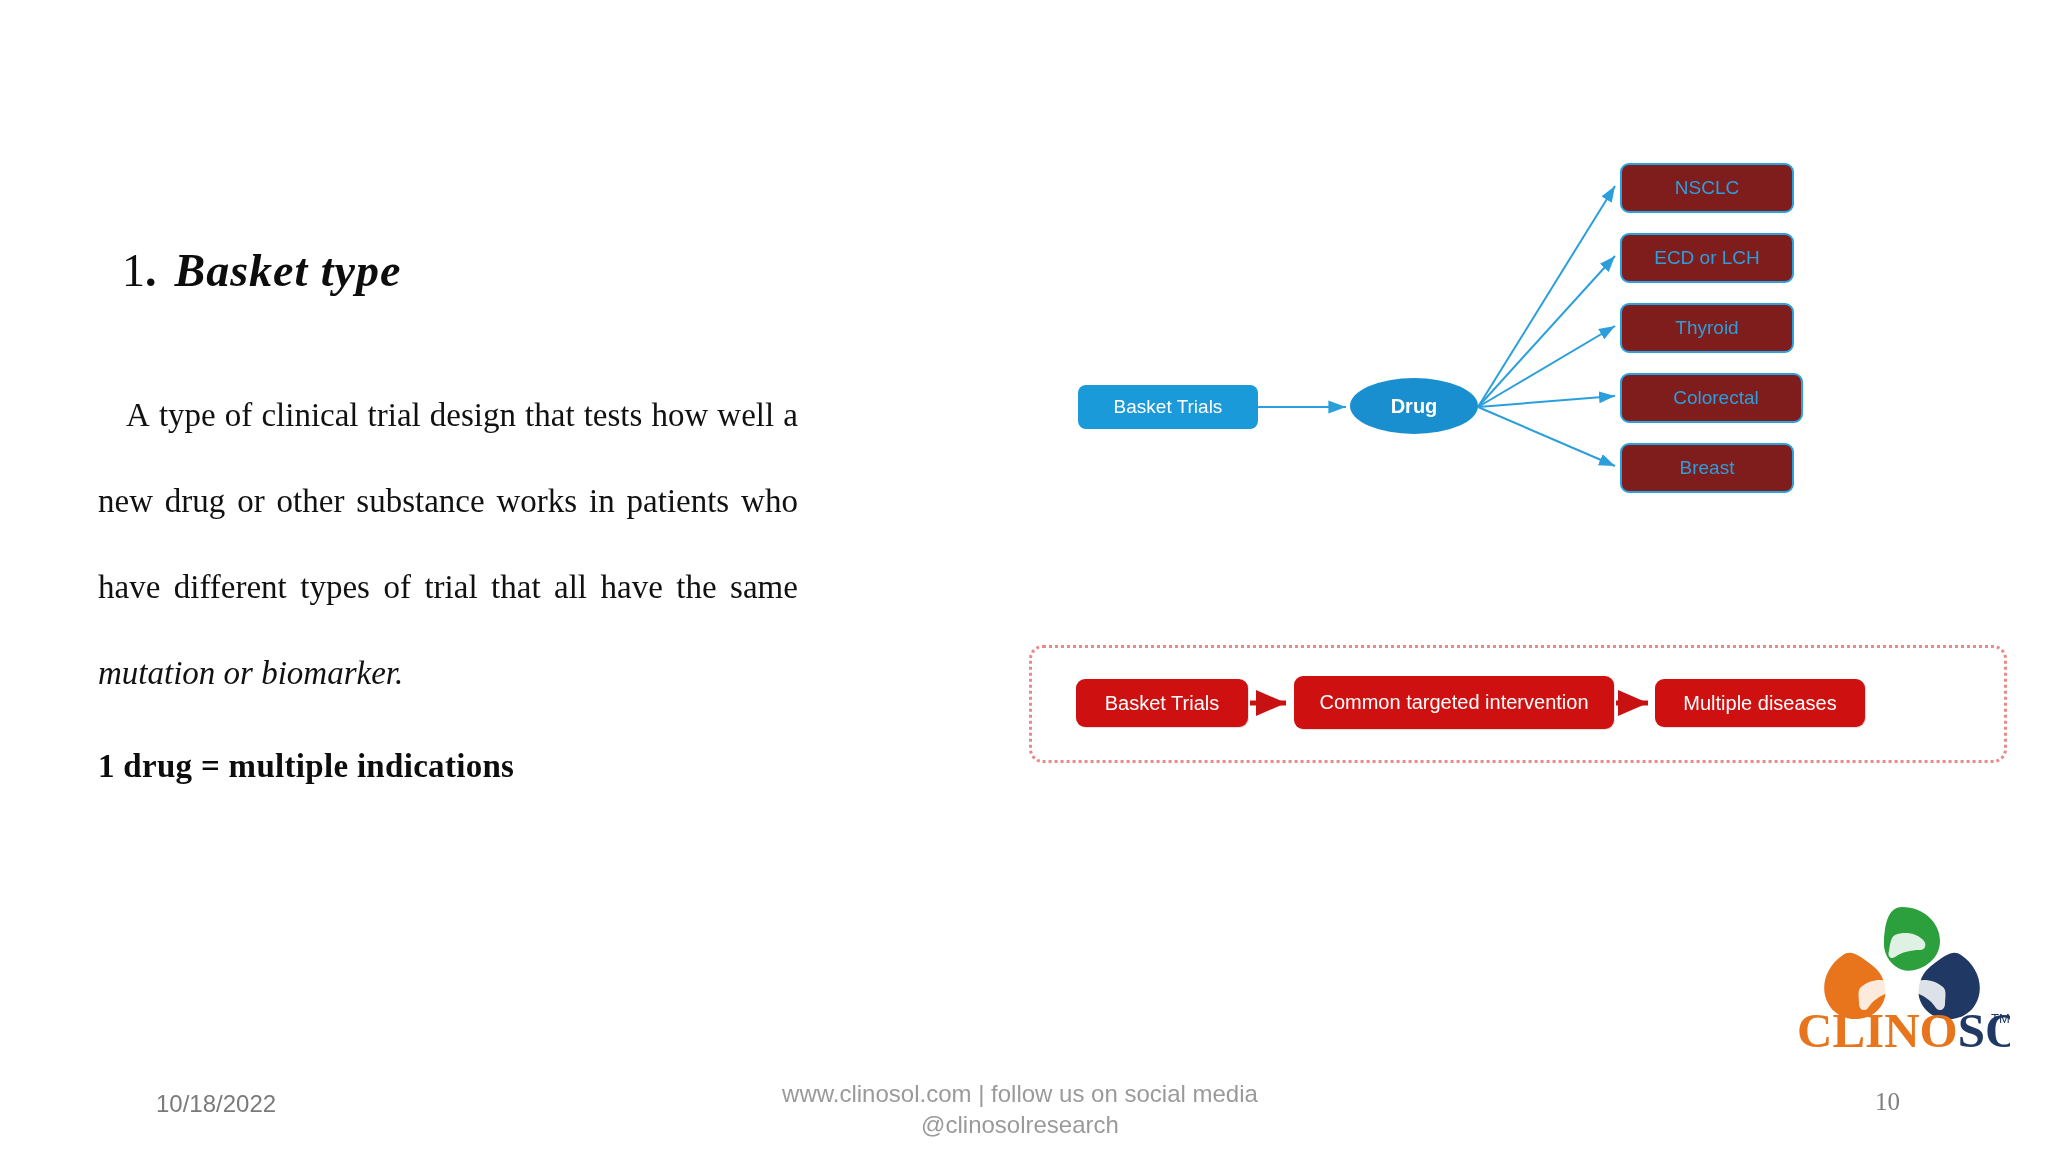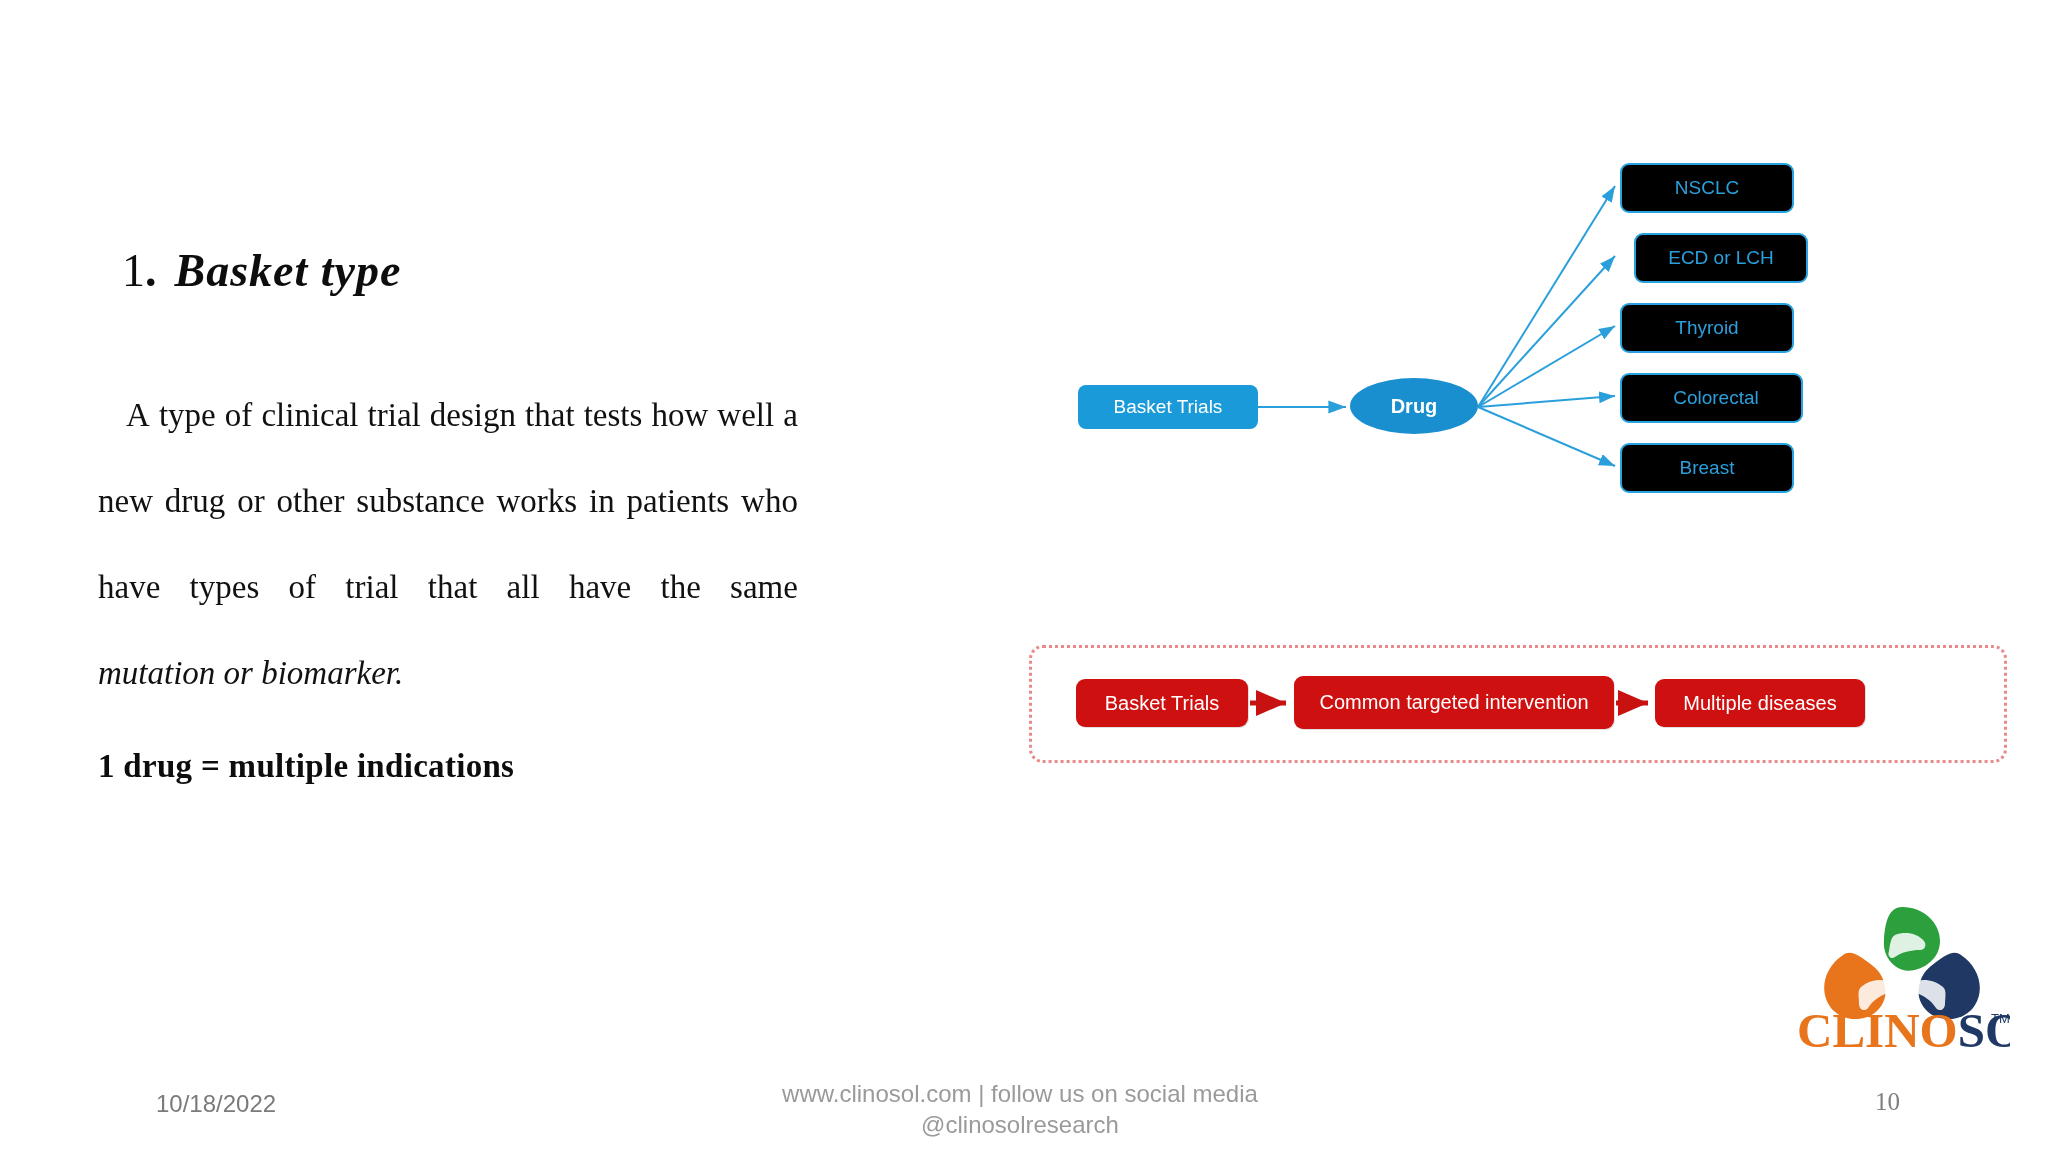--- a/index.html
+++ b/index.html
@@ -56,26 +56,26 @@
     color:#ffffff;font-family:"Liberation Sans",sans-serif;font-size:19px;
   }
   .node-drug{
     position:absolute;left:330px;top:208px;width:128px;height:56px;
     background:#1a8fd0;border-radius:50%;
     display:flex;align-items:center;justify-content:center;
     color:#ffffff;font-family:"Liberation Sans",sans-serif;font-size:20px;font-weight:bold;
   }
   .leafbox{
     position:absolute;width:170px;height:46px;
-    background:#000000;border:2.5px solid #29a3e0;border-radius:9px;
+    background:#7f1d1d;border:2.5px solid #29a3e0;border-radius:9px;
     display:flex;align-items:center;justify-content:center;
     color:#2b9fdc;font-family:"Liberation Sans",sans-serif;font-size:19px;
   }
   .leaf0{left:600px;top:-7px;}
-  .leaf1{left:614px;top:63px;}
+  .leaf1{left:600px;top:63px;}
   .leaf2{left:600px;top:133px;}
   .leaf3{left:600px;top:203px;padding-left:9px;}
   .leaf4{left:600px;top:273px;}
 
   
   .redflow{
     position:absolute;left:1029px;top:645px;width:972px;height:112px;
     border:3px dotted #e98a8a;border-radius:14px;
     background:#ffffff;
   }
@@ -140,20 +140,21 @@
       <span>or</span>
       <span>other</span>
       <span>substance</span>
       <span>works</span>
       <span>in</span>
       <span>patients</span>
       <span>who</span>
     </div>
     <div class="ln">
       <span>have</span>
+      <span>different</span>
       <span>types</span>
       <span>of</span>
       <span>trial</span>
       <span>that</span>
       <span>all</span>
       <span>have</span>
       <span>the</span>
       <span>same</span>
     </div>
     <div class="ln last">mutation or biomarker.</div>

